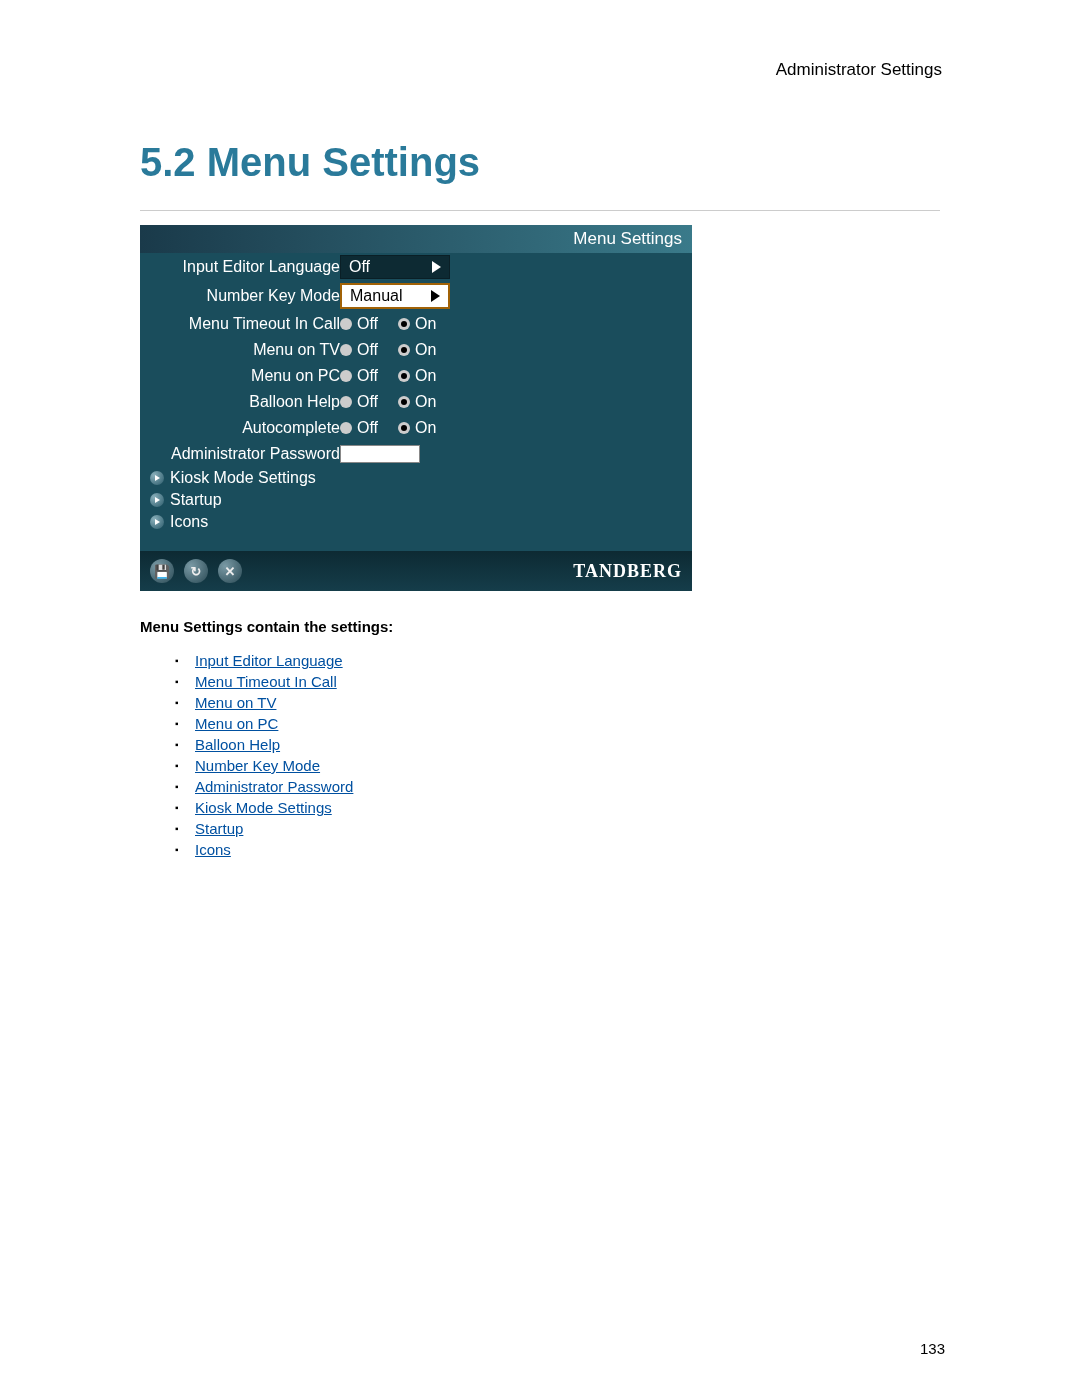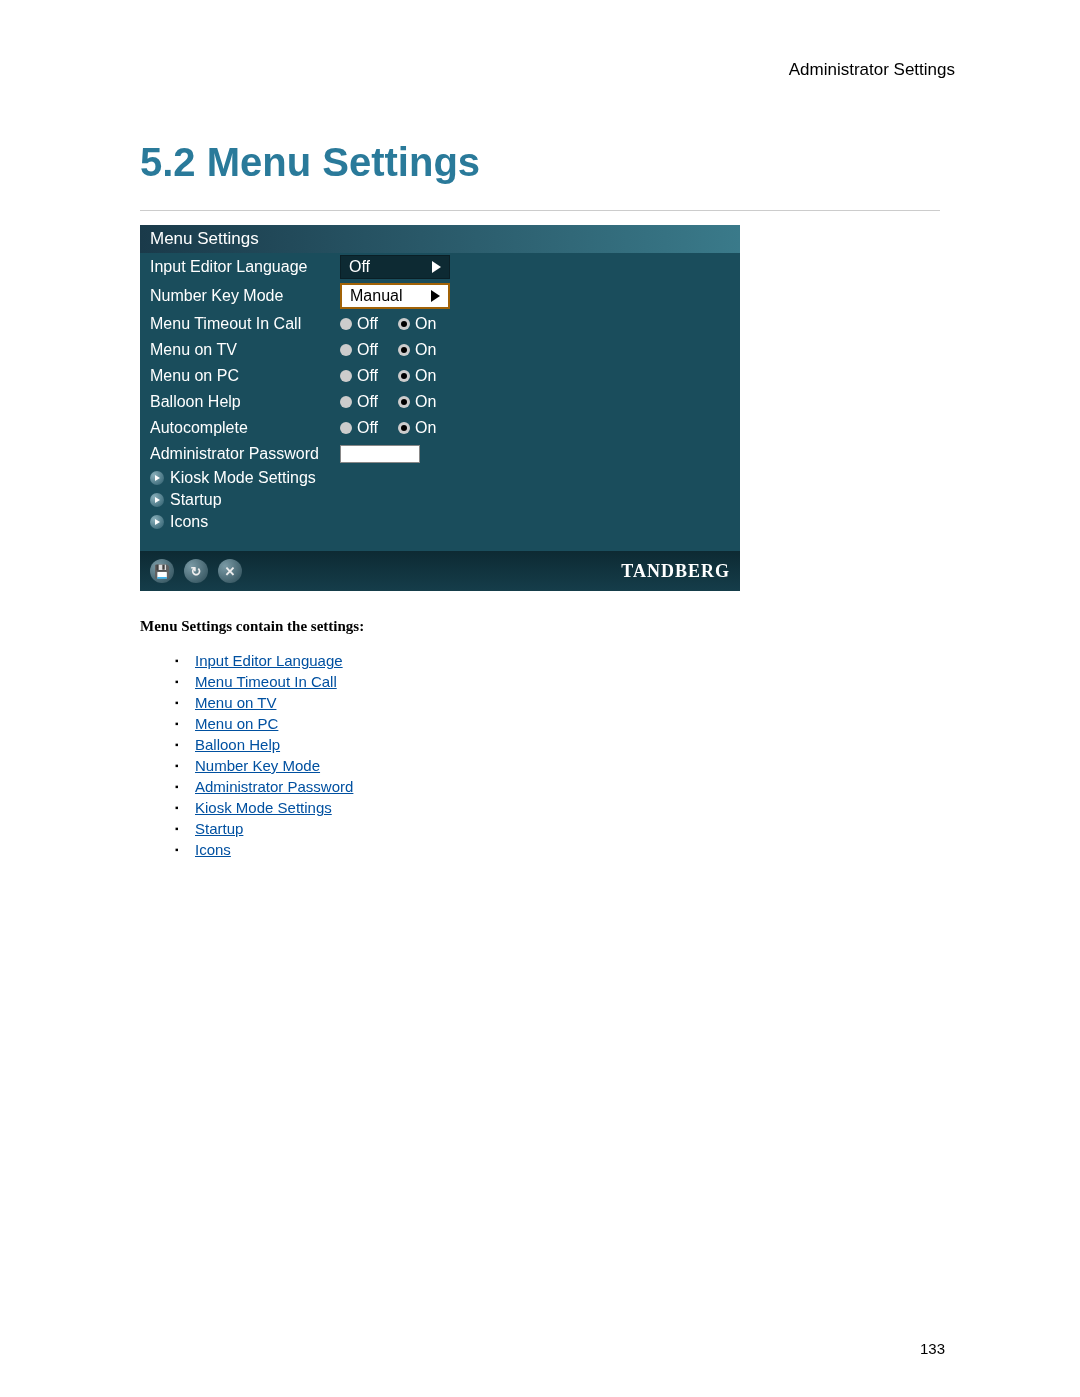--- a/index.html
+++ b/index.html
@@ -6,21 +6,21 @@
     body {
       width: 1080px;
       height: 1397px;
       background: #fff;
       font-family: Arial, Helvetica, sans-serif;
       position: relative;
     }
     .page-header {
       position: absolute;
       top: 60px;
-      right: 125px;
+      right: 138px;
       font-size: 17px;
       color: #000;
     }
     .section-title {
       position: absolute;
       top: 140px;
       left: 140px;
       font-size: 40px;
       font-weight: bold;
       color: #2a7a9a;
@@ -30,24 +30,25 @@
       top: 210px;
       left: 140px;
       width: 800px;
       height: 1px;
       background: #ccc;
     }
     .screenshot {
       position: absolute;
       top: 225px;
       left: 140px;
-      width: 600px;
+      width: 552px;
       background: #1a4d5c;
       color: #fff;
       font-size: 16px;
+      text-align: right;
     }
     .screenshot-header {
       background: linear-gradient(to right, #1a3a4a 0%, #3a7a8a 100%);
       padding: 4px 10px;
       font-size: 17px;
     }
     .screenshot-body {
       padding: 0 0 8px 0;
     }
     .setting-row {
@@ -123,21 +124,21 @@
       display: flex; align-items: center; justify-content: center;
       color: #eee; font-size: 13px; font-weight: bold;
     }
     .brand {
       font-family: Liberation Serif, serif;
       font-weight: 900; letter-spacing: 1px; color: #fff; font-size: 18px;
     }
     .subheading {
       position: absolute;
       top: 618px; left: 140px;
-      font-weight: bold; font-size: 15px; font-family: Liberation Serif, serif;
+      font-weight: bold; font-size: 15px;
     }
     .link-list {
       position: absolute;
       top: 650px; left: 175px;
       list-style: none;
     }
     .link-list li {
       position: relative;
       padding-left: 20px;
       line-height: 1.4;

